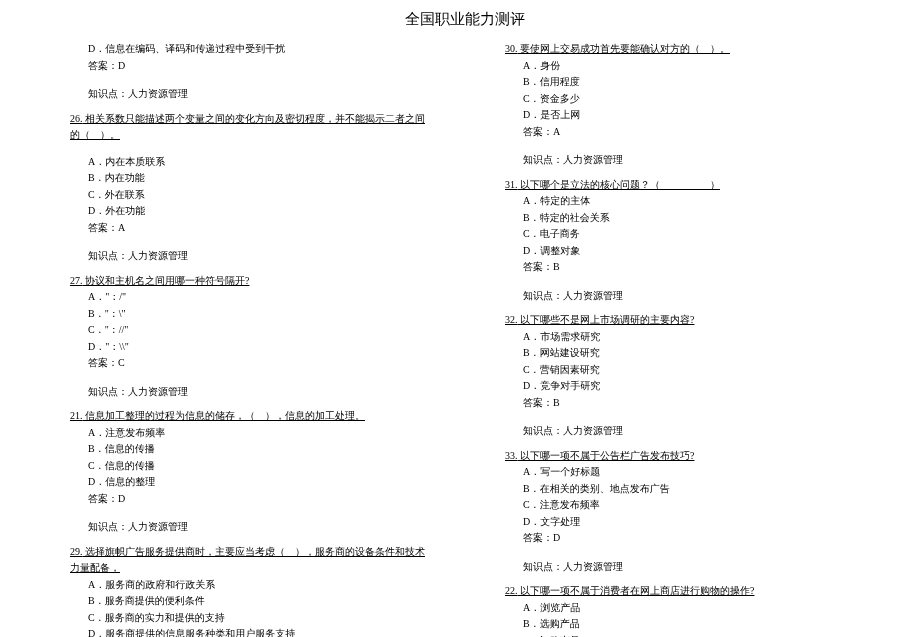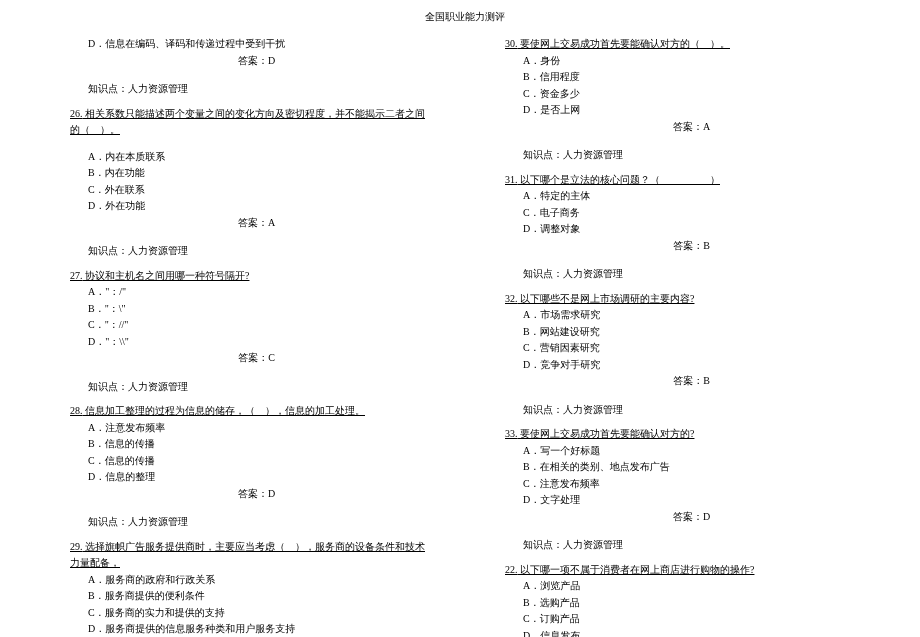--- a/index.html
+++ b/index.html
@@ -11,41 +11,40 @@
       font-family: "SimSun", "宋体", serif;
       font-size: 10px;
       background: #fff;
       width: 920px;
       height: 637px;
       padding: 10px 60px 10px 70px;
       color: #000;
     }
     .header {
       text-align: center;
-      font-size: 10px;
+      font-size: 15px;
       margin-bottom: 12px;
     }
     .content {
       display: flex;
       gap: 80px;
     }
     .column {
       flex: 1;
       line-height: 1.65;
     }
     .option-line {
       padding-left: 18px;
     }
     .question-line {
       padding-left: 0;
       text-decoration: underline;
     }
     .answer-line {
       padding-left: 18px;
-      text-align: center;
     }
     .knowledge-line {
       padding-left: 18px;
       margin-bottom: 8px;
       margin-top: 12px;
     }
     .q-block {
       margin-bottom: 6px;
     }
   </style>
@@ -75,21 +74,21 @@
       <div class="question-line"><span>27.</span> <span>协议和主机名之间用哪一种符号隔开?</span></div>
       <div class="option-line">A．"：/"</div>
       <div class="option-line">B．"：\"</div>
       <div class="option-line">C．"：//"</div>
       <div class="option-line">D．"：\\"</div>
       <div class="answer-line">答案：C</div>
       <div class="knowledge-line">知识点：人力资源管理</div>
     </div>
 
     <div class="q-block">
-      <div class="question-line"><span>28.</span> <span>信息加工整理的过程为信息的储存，（　），信息的加工处理。</span></div>
+      <div class="question-line"><span>21.</span> <span>信息加工整理的过程为信息的储存，（　），信息的加工处理。</span></div>
       <div class="option-line">A．注意发布频率</div>
       <div class="option-line">B．信息的传播</div>
       <div class="option-line">C．信息的传播</div>
       <div class="option-line">D．信息的整理</div>
       <div class="answer-line">答案：D</div>
       <div class="knowledge-line">知识点：人力资源管理</div>
     </div>
 
     <div class="q-block">
       <div class="question-line"><span>29.</span> <span>选择旗帜广告服务提供商时，主要应当考虑（　），服务商的设备条件和技术力量配备，</span></div>
@@ -109,38 +108,39 @@
       <div class="option-line">B．信用程度</div>
       <div class="option-line">C．资金多少</div>
       <div class="option-line">D．是否上网</div>
       <div class="answer-line">答案：A</div>
       <div class="knowledge-line">知识点：人力资源管理</div>
     </div>
 
     <div class="q-block">
       <div class="question-line"><span>31.</span> <span>以下哪个是立法的核心问题？（　　　　　）</span></div>
       <div class="option-line">A．特定的主体</div>
+      <div class="option-line">B．特定的社会关系</div>
       <div class="option-line">C．电子商务</div>
       <div class="option-line">D．调整对象</div>
       <div class="answer-line">答案：B</div>
       <div class="knowledge-line">知识点：人力资源管理</div>
     </div>
 
     <div class="q-block">
       <div class="question-line"><span>32.</span> <span>以下哪些不是网上市场调研的主要内容?</span></div>
       <div class="option-line">A．市场需求研究</div>
       <div class="option-line">B．网站建设研究</div>
       <div class="option-line">C．营销因素研究</div>
       <div class="option-line">D．竞争对手研究</div>
       <div class="answer-line">答案：B</div>
       <div class="knowledge-line">知识点：人力资源管理</div>
     </div>
 
     <div class="q-block">
-      <div class="question-line"><span>33.</span> <span>要使网上交易成功首先要能确认对方的?</span></div>
+      <div class="question-line"><span>33.</span> <span>以下哪一项不属于公告栏广告发布技巧?</span></div>
       <div class="option-line">A．写一个好标题</div>
       <div class="option-line">B．在相关的类别、地点发布广告</div>
       <div class="option-line">C．注意发布频率</div>
       <div class="option-line">D．文字处理</div>
       <div class="answer-line">答案：D</div>
       <div class="knowledge-line">知识点：人力资源管理</div>
     </div>
 
     <div class="q-block">
       <div class="question-line"><span>22.</span> <span>以下哪一项不属于消费者在网上商店进行购物的操作?</span></div>

